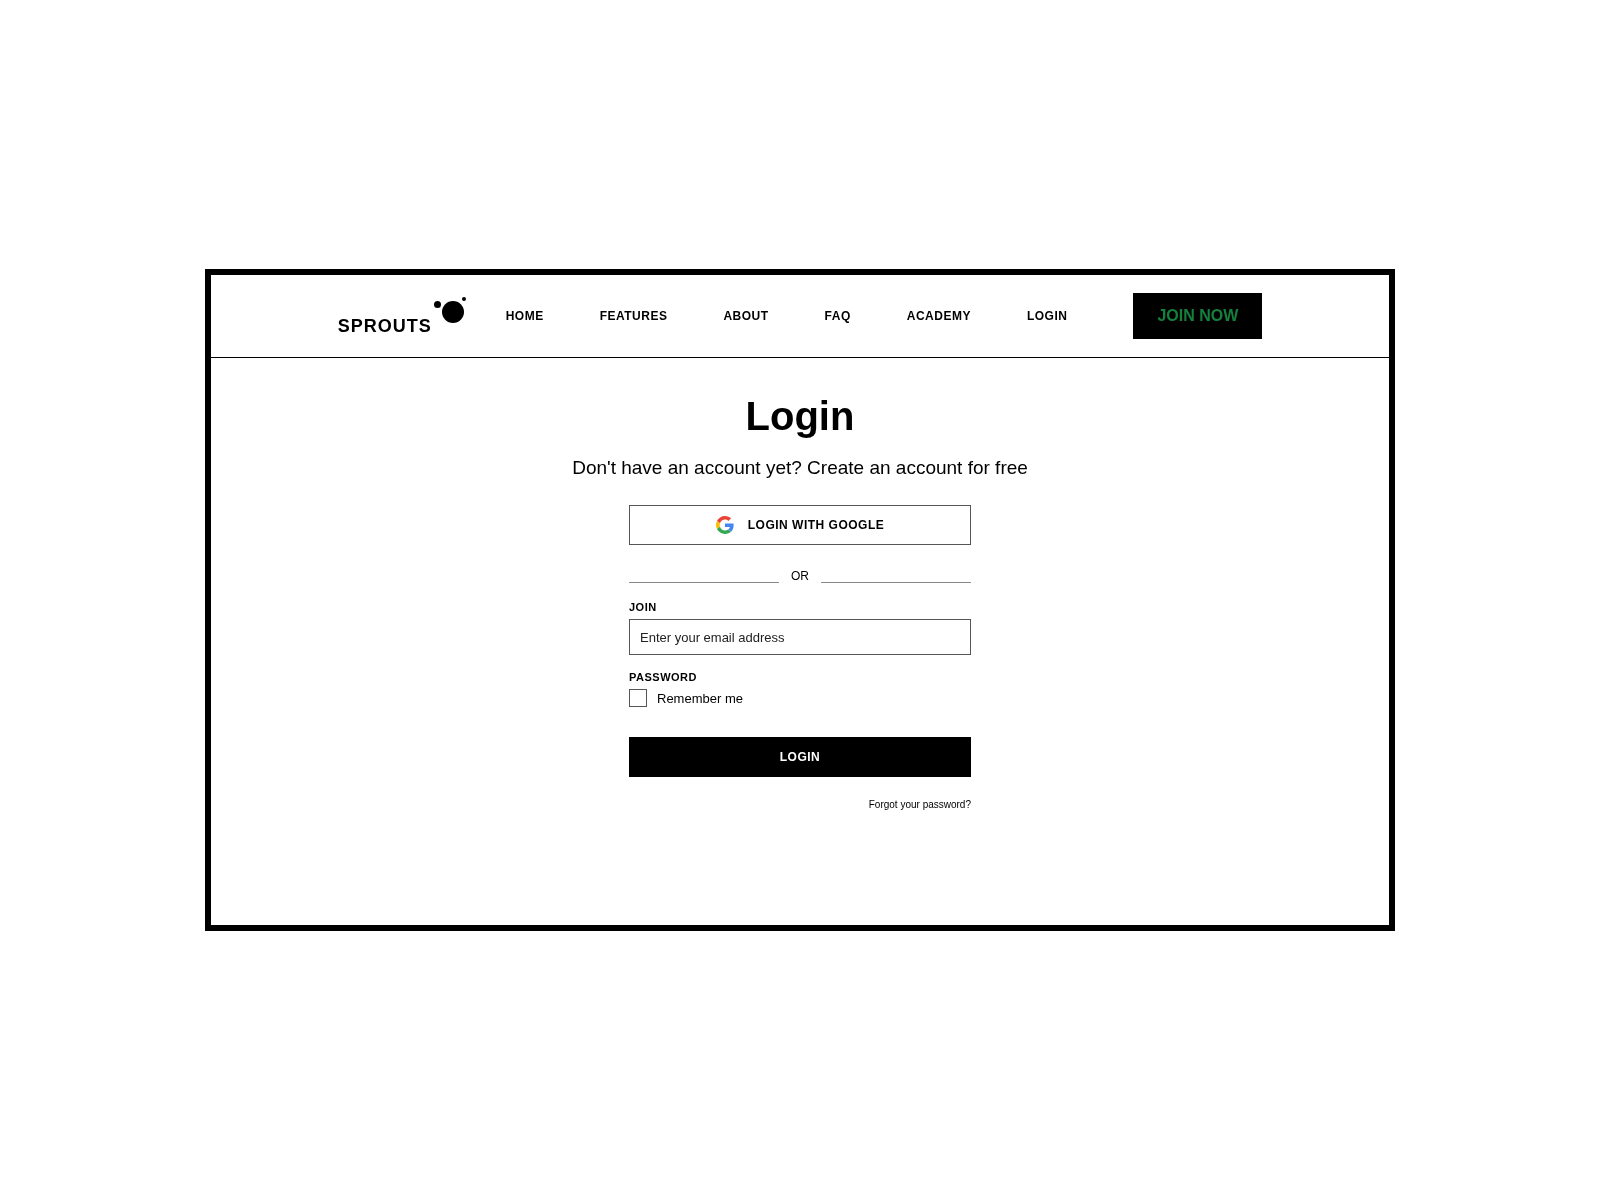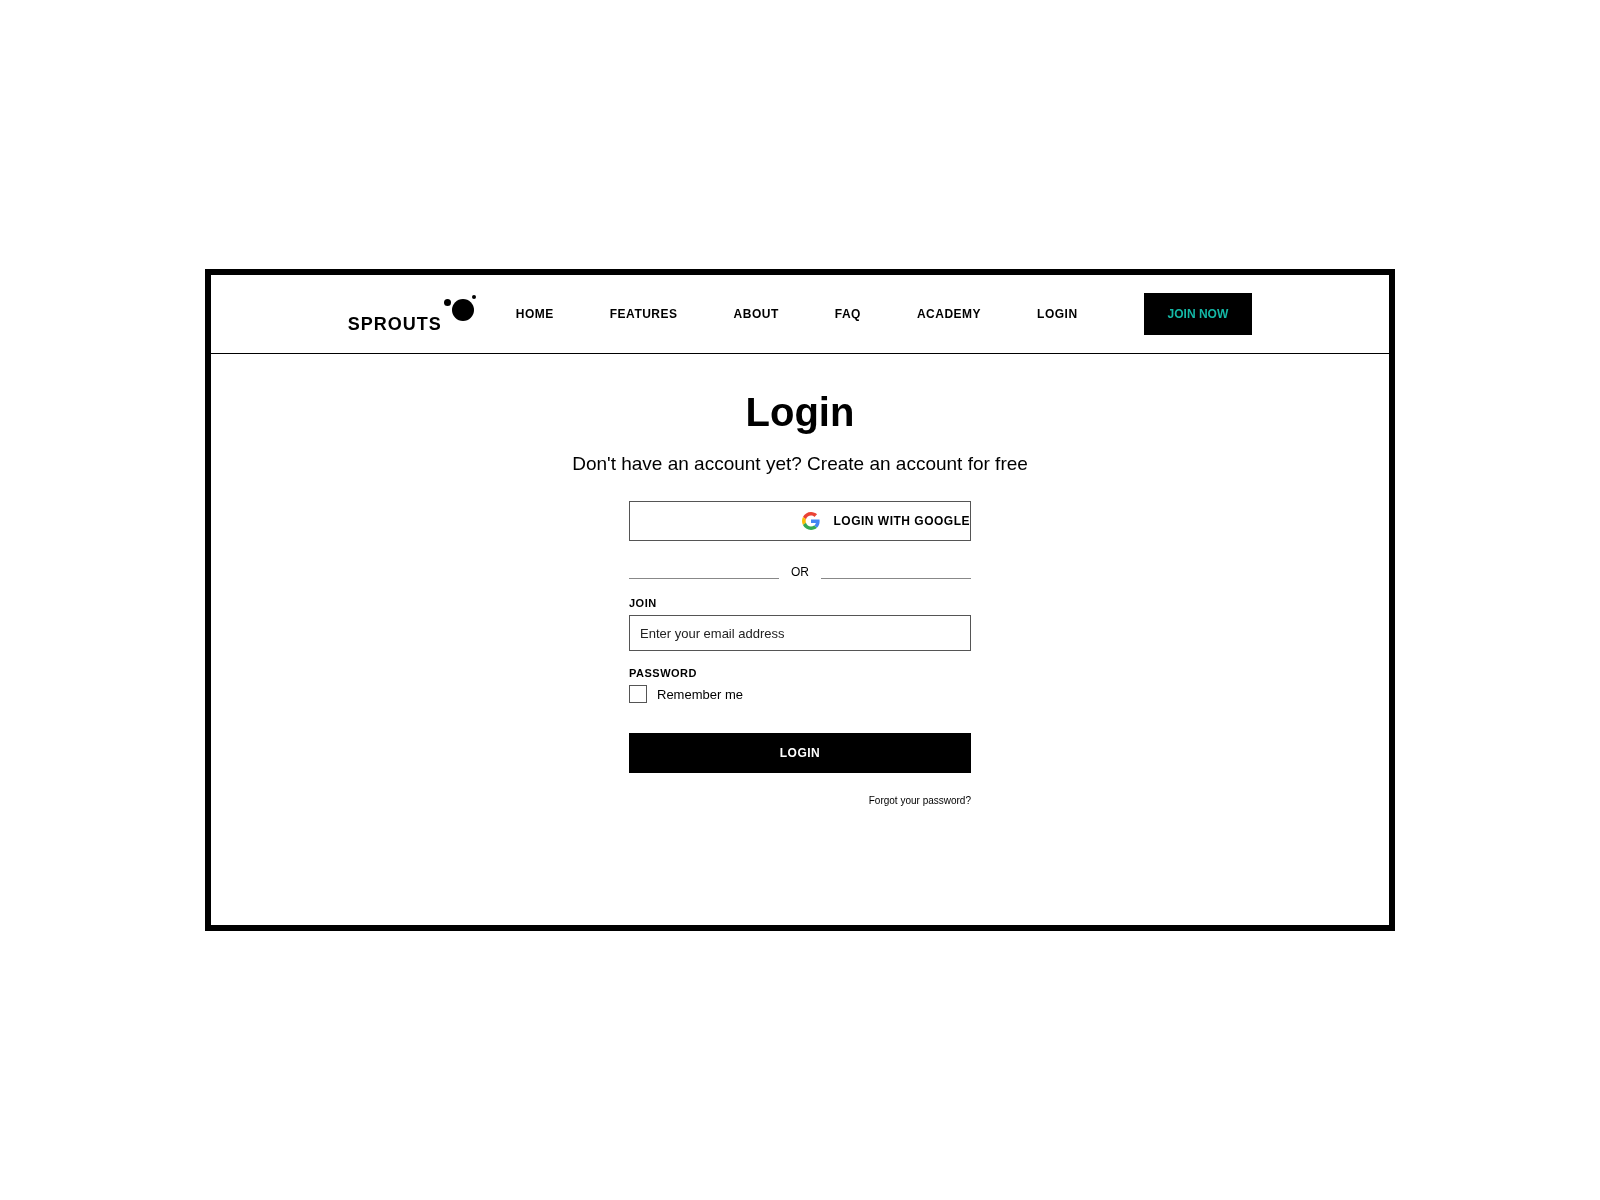--- a/index.html
+++ b/index.html
@@ -83,22 +83,22 @@
       gap: 56px;
     }
     .nav-link {
       font-size: 12px;
       font-weight: 700;
       letter-spacing: 0.5px;
       cursor: pointer;
     }
     .join-btn {
       background: #000;
-      color: #14b8a6;
-      font-size: 12px;
+      color: #15803d;
+      font-size: 16px;
       font-weight: 700;
       padding: 14px 24px;
       cursor: pointer;
       margin-left: 10px;
     }
     .main {
       flex: 1;
       display: flex;
       flex-direction: column;
       align-items: center;
@@ -116,21 +116,21 @@
     .form-col {
       width: 342px;
       display: flex;
       flex-direction: column;
     }
     .google-btn {
       border: 1px solid #555;
       background: #fff;
       display: flex;
       align-items: center;
-      justify-content: flex-end;
+      justify-content: center;
       gap: 14px;
       height: 40px;
       cursor: pointer;
       font-size: 12px;
       font-weight: 700;
       letter-spacing: 0.5px;
     }
     .google-icon {
       width: 18px;
       height: 18px;

